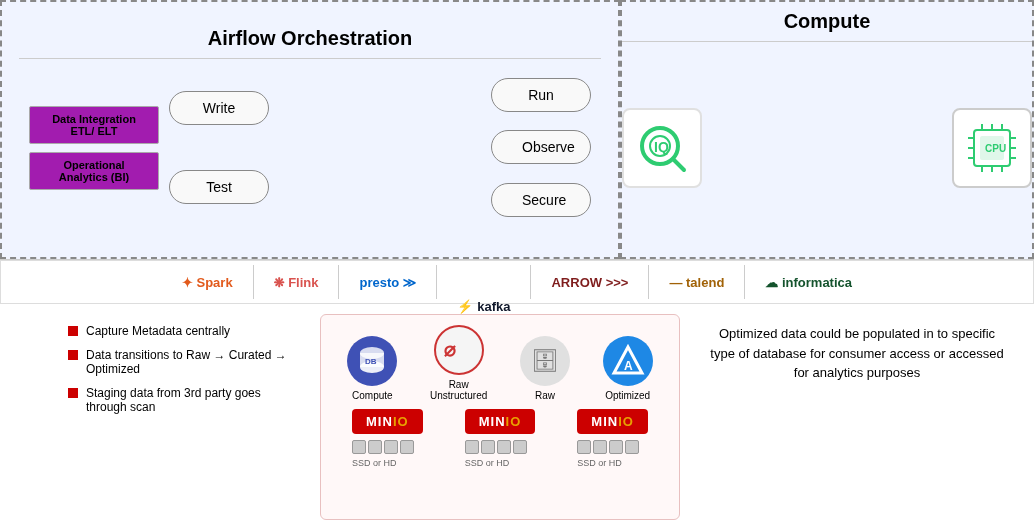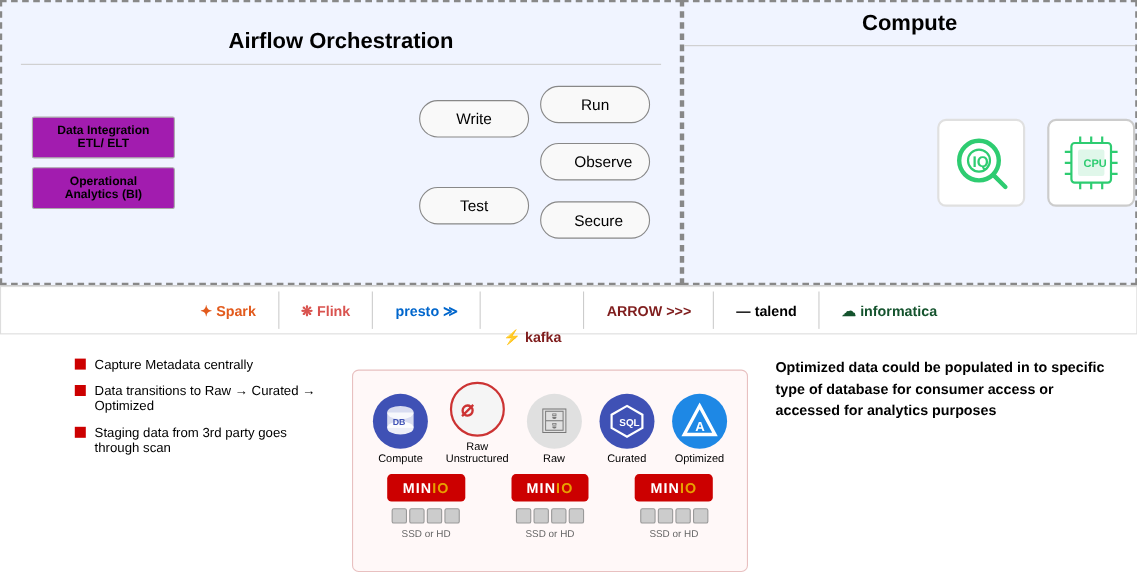--- a/index.html
+++ b/index.html
@@ -58,21 +58,21 @@
       text-align: center;
       font-size: 11px;
       font-weight: bold;
       border-radius: 2px;
     }
 
     .center-buttons {
       display: flex;
       flex-direction: column;
       justify-content: space-around;
-      align-items: flex-end;
+      align-items: flex-start;
       flex: 1;
     }
 
     .btn-outline {
       border: 1px solid #888;
       background: #f9f9f9;
       border-radius: 20px;
       padding: 8px 30px;
       font-size: 14px;
       cursor: pointer;
@@ -98,21 +98,21 @@
       text-align: center;
       font-size: 20px;
       font-weight: bold;
       padding: 8px 0;
       border-bottom: 1px solid #ccc;
     }
 
     .compute-inner {
       display: flex;
       align-items: center;
-      justify-content: flex-end;
+      justify-content: space-between;
       height: calc(100% - 44px);
       gap: 20px;
     }
 
     .compute-logo {
       width: 80px;
       height: 80px;
       border: 2px solid #ccc;
       border-radius: 8px;
       background: #fff;
@@ -148,23 +148,23 @@
       font-size: 13px;
       font-weight: bold;
       display: flex;
       align-items: center;
       gap: 3px;
     }
 
     .spark { color: #e25a1c; }
     .flink { color: #d9534f; }
     .presto { color: #0066cc; }
-    .kafka { color: #7f1d1d; margin-top: 48px; }
+    .kafka { color: #0f172a; margin-top: 48px; }
     .arrow-tool { color: #7f1d1d; }
-    .talend { color: #000000; }
+    .talend { color: #a16207; }
     .informatica { color: #14532d; }
 
     
     .bottom-section {
       display: flex;
       width: 100%;
       height: 226px;
       padding: 10px;
       gap: 10px;
     }
@@ -190,21 +190,20 @@
       flex-shrink: 0;
       margin-top: 2px;
     }
 
     .data-lake-panel {
       flex: 0 0 360px;
       border: 1px solid #e8c0c0;
       border-radius: 6px;
       background: #fff8f8;
       padding: 10px;
-      margin-top: 22px;
     }
 
     .lake-icons-row {
       display: flex;
       justify-content: space-around;
       align-items: flex-end;
       margin-bottom: 8px;
     }
 
     .lake-icon-item {
@@ -230,21 +229,20 @@
 
     .minio-row {
       display: flex;
       justify-content: space-around;
       margin-top: 6px;
     }
 
     .minio-item {
       display: flex;
       flex-direction: column;
-      align-items: center;
       gap: 4px;
     }
 
     .minio-badge {
       background: #cc0000;
       color: #fff;
       font-weight: bold;
       font-size: 13px;
       padding: 5px 14px;
       border-radius: 4px;
@@ -276,22 +274,23 @@
 
     .desc-panel {
       flex: 1;
       padding: 10px 15px;
       display: flex;
       align-items: flex-start;
     }
 
     .desc-text {
       font-size: 13px;
-      font-weight: bold;
+      font-weight: normal;
       line-height: 1.5;
+      text-align: center;
     }
 
     .separator-line {
       width: 1px;
       background: #ccc;
       align-self: stretch;
       margin: 4px 0;
     }
   </style>
 </head>
@@ -439,29 +438,20 @@
 
       <div class="lake-icon-item">
         <div class="lake-icon-circle" style="background:#e0e0e0;">
           <svg width="36" height="36" viewBox="0 0 36 36">
             <text x="4" y="25" font-size="22" fill="#777">🗄</text>
           </svg>
         </div>
         <span class="lake-label">Raw</span>
       </div>
 
-      <div class="lake-icon-item">
-        <div class="lake-icon-circle" style="background:#3f51b5;">
-          <svg width="36" height="36" viewBox="0 0 36 36">
-            <polygon points="18,4 32,12 32,24 18,32 4,24 4,12" fill="none" stroke="#fff" stroke-width="2"></polygon>
-            <text x="11" y="22" font-size="9" fill="#fff" font-weight="bold">SQL</text>
-          </svg>
-        </div>
-        <span class="lake-label">Curated</span>
-      </div>
 
       <div class="lake-icon-item">
         <div class="lake-icon-circle" style="background:#1e88e5;">
           <svg width="36" height="36" viewBox="0 0 36 36">
             <polygon points="18,4 32,30 4,30" fill="none" stroke="#fff" stroke-width="3"></polygon>
             <text x="14" y="27" font-size="12" fill="#fff" font-weight="bold">A</text>
           </svg>
         </div>
         <span class="lake-label">Optimized</span>
       </div>

